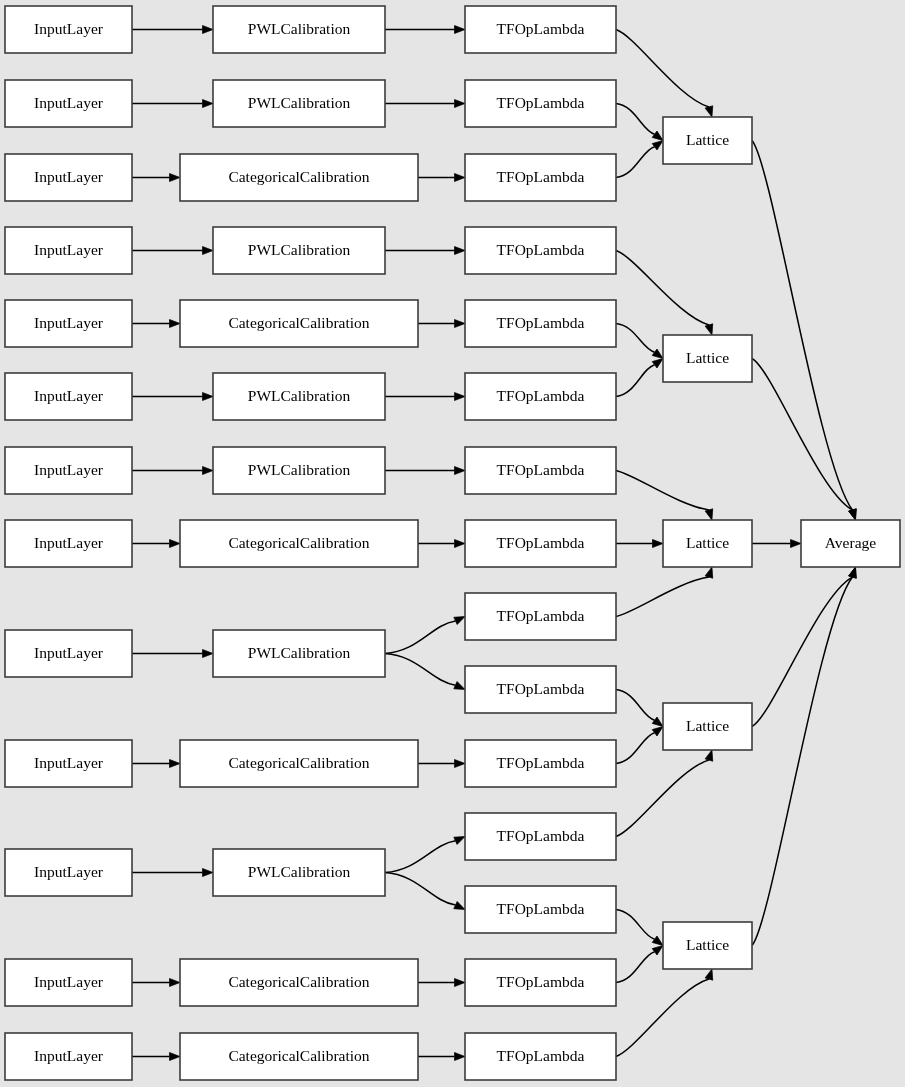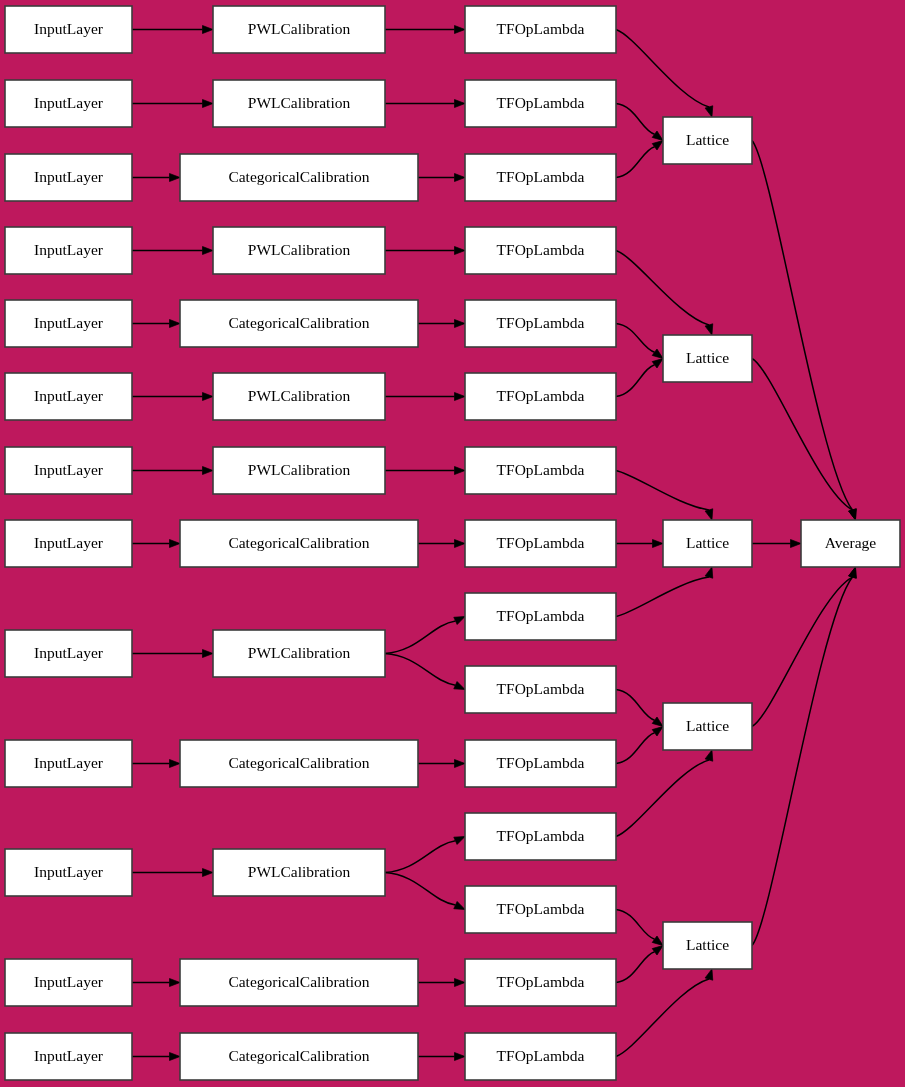--- a/index.html
+++ b/index.html
@@ -4,21 +4,21 @@
 <style>
   html, body {
     margin: 0;
     padding: 0;
     background: #ffffff;
   }
   #canvas {
     position: relative;
     width: 905px;
     height: 1087px;
-    background: #be185d;
+    background: #e5e5e5;
     font-family: "Liberation Serif", "DejaVu Serif", serif;
     overflow: hidden;
   }
   svg#graph {
     position: absolute;
     top: 0;
     left: 0;
     width: 905px;
     height: 1087px;
     display: block;

